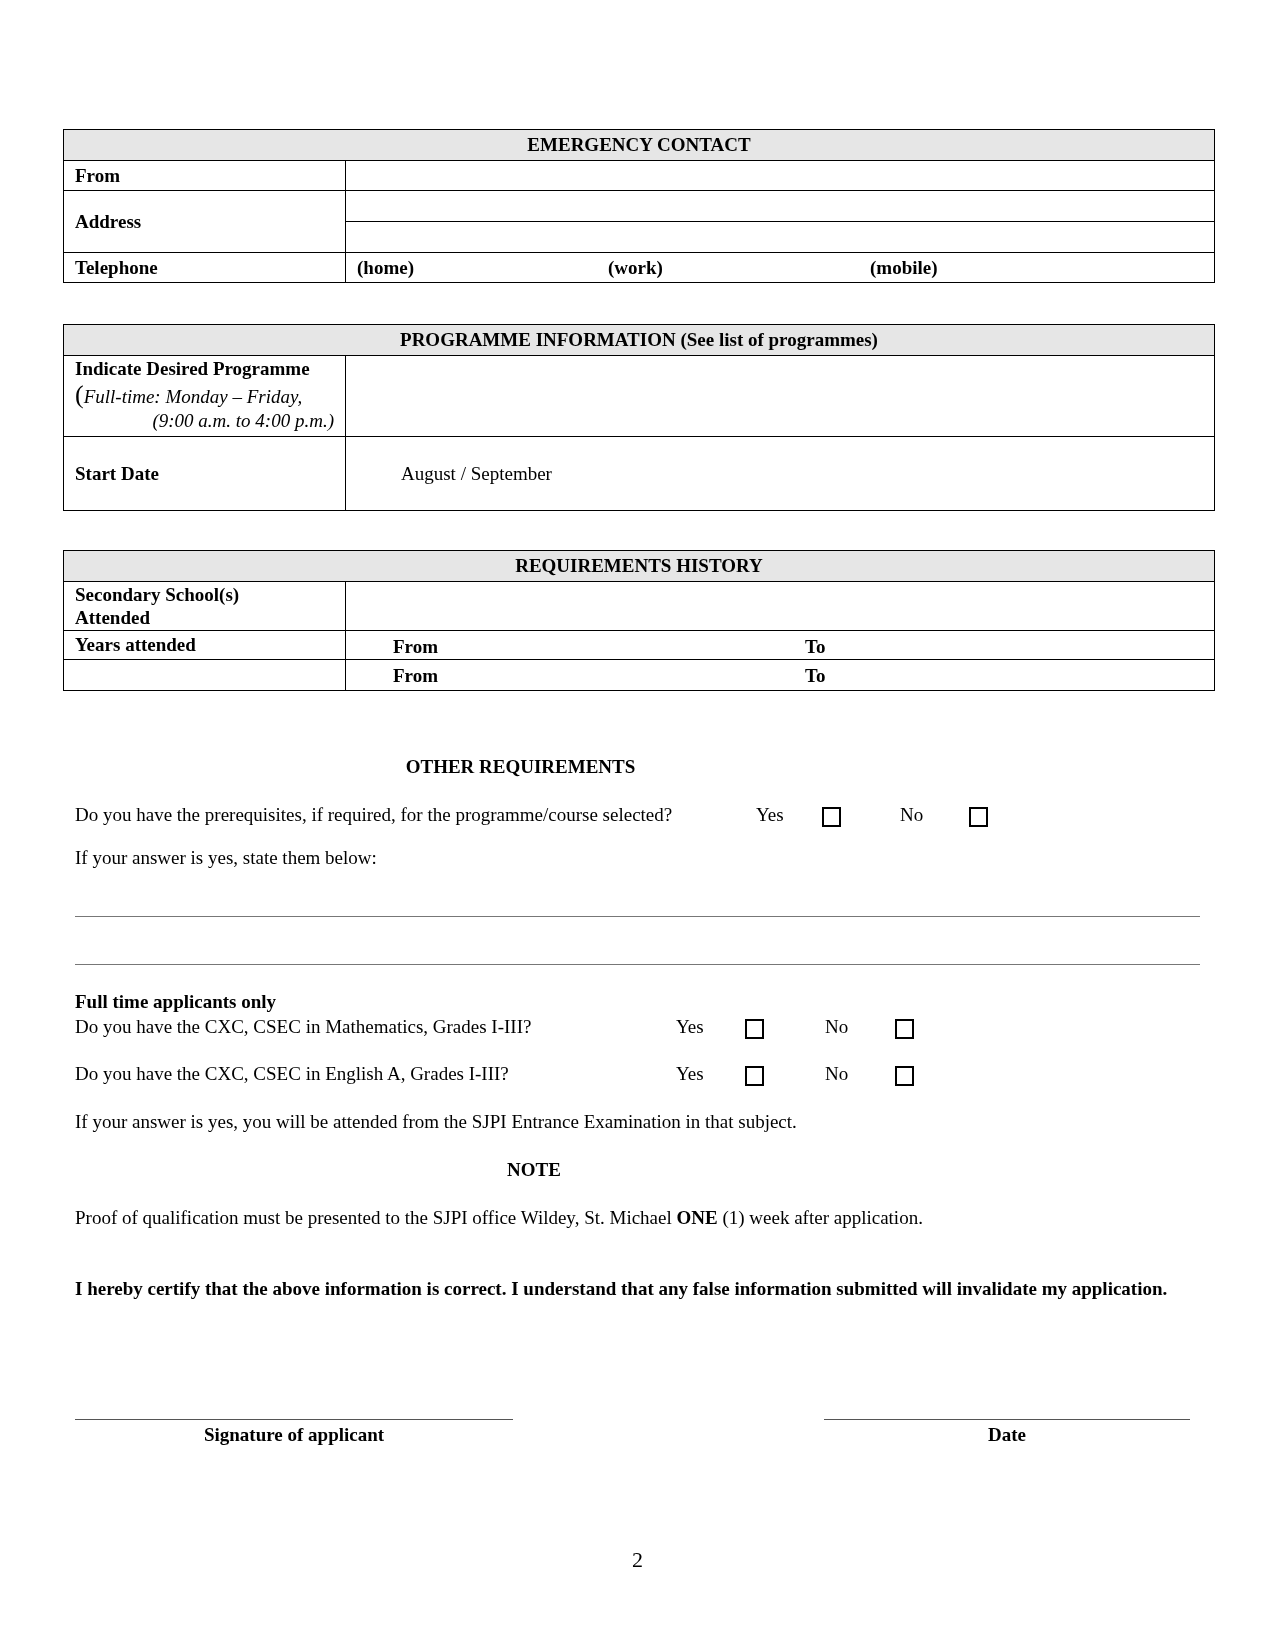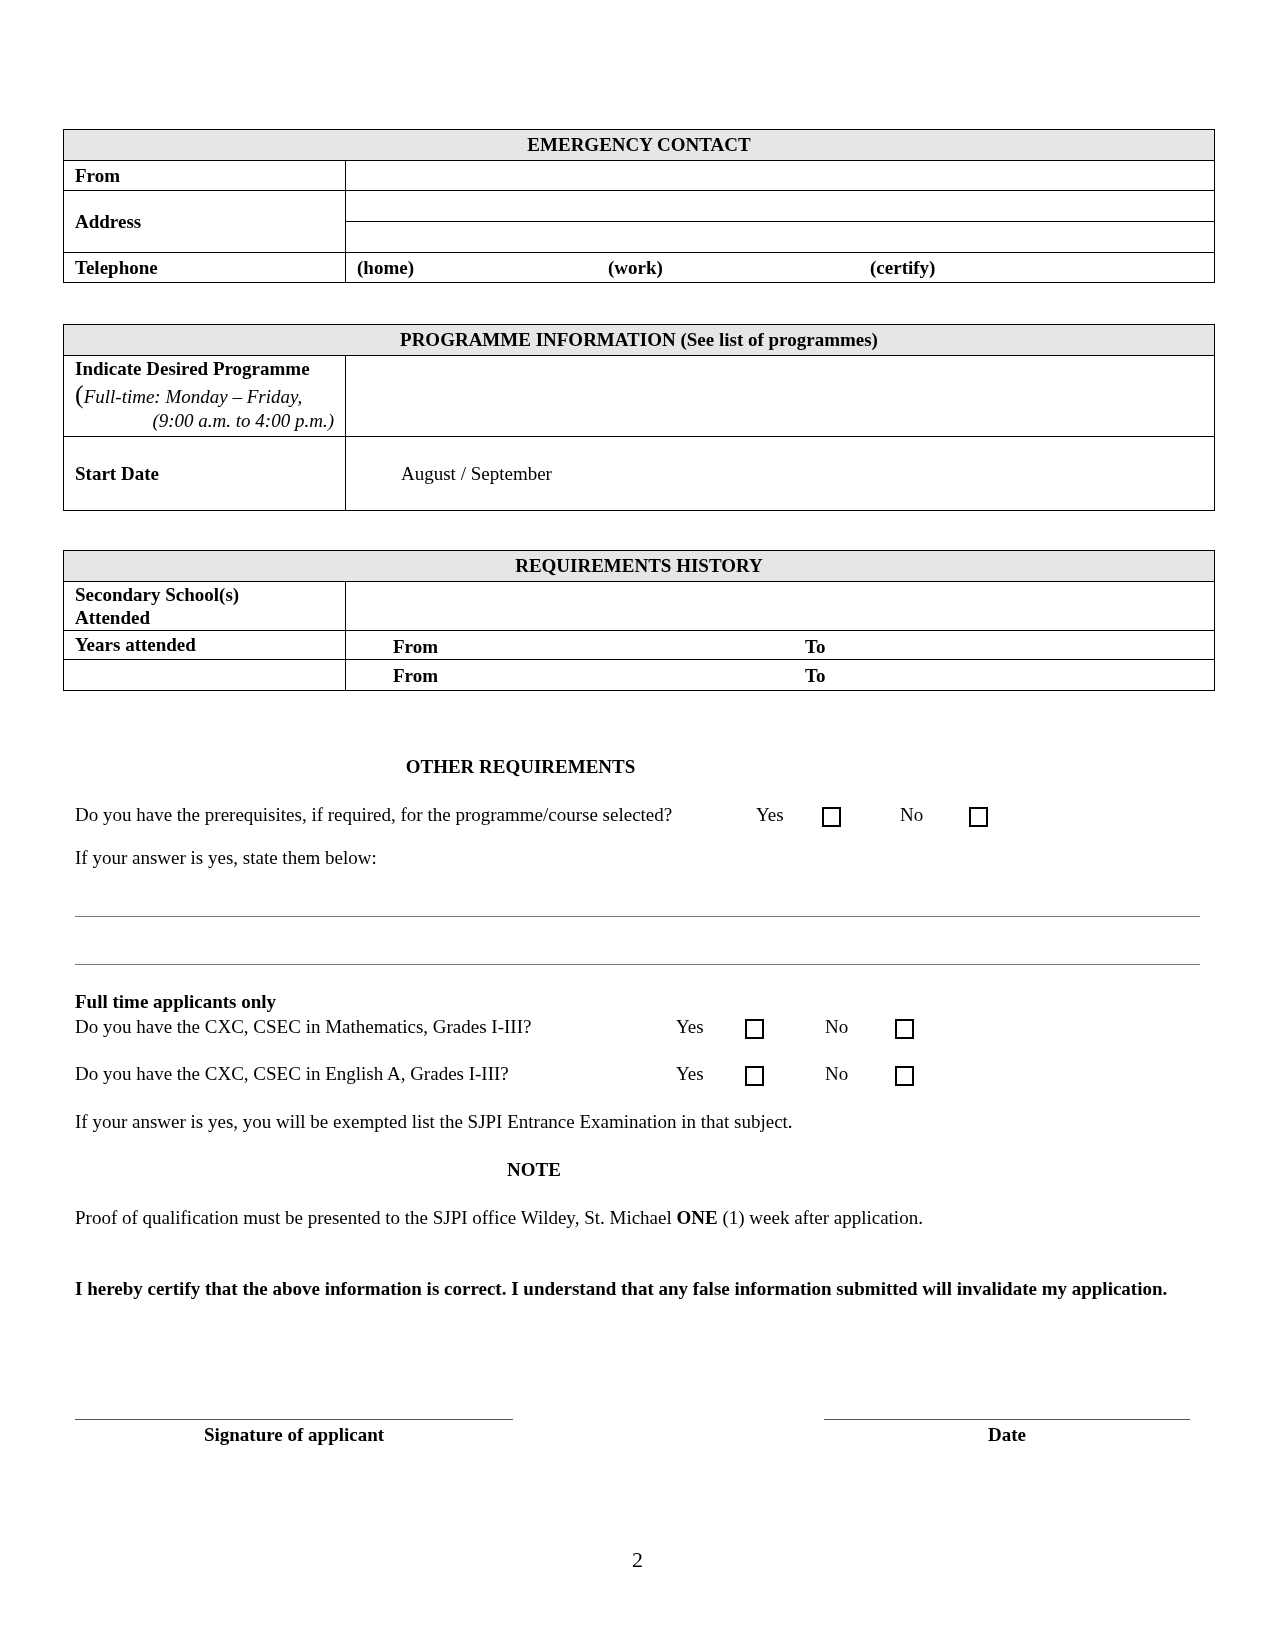--- a/index.html
+++ b/index.html
@@ -32,21 +32,21 @@
     <td colspan="3"></td>
   </tr>
   <tr style="height:31px;">
         <td colspan="3"></td>
       </tr>
   <tr style="height:30px;">
     <td class="lab">Telephone</td>
     <td colspan="3" style="position:relative;">
       <span class="b">(home)</span>
       <span class="b" style="position:absolute; left:262px;">(work)</span>
-      <span class="b" style="position:absolute; left:524px;">(certify)</span>
+      <span class="b" style="position:absolute; left:524px;">(mobile)</span>
     </td>
   </tr>
 </tbody>
   </table>
 
 <table class="form" style="top:324px;">
   <tbody>
       <tr style="height:31px;">
         <td colspan="2" class="hdr">PROGRAMME INFORMATION (See list of programmes)</td>
       </tr>
@@ -114,21 +114,21 @@
 <div class="cb" style="left:745px; top:1019px;"></div>
 <div class="txt" style="left:825px; top:1016px;">No</div>
 <div class="cb" style="left:895px; top:1019px;"></div>
 
 <div class="txt" style="left:75px; top:1063px;">Do you have the CXC, CSEC in English A, Grades I-III?</div>
 <div class="txt" style="left:676px; top:1063px;">Yes</div>
 <div class="cb" style="left:745px; top:1066px;"></div>
 <div class="txt" style="left:825px; top:1063px;">No</div>
 <div class="cb" style="left:895px; top:1066px;"></div>
 
-<div class="txt" style="left:75px; top:1111px;">If your answer is yes, you will be exempted list the SJPI Entrance Examination in that subject.</div>
+<div class="txt" style="left:75px; top:1111px;">If your answer is yes, you will be attended from the SJPI Entrance Examination in that subject.</div>
 
 <div class="txt b" style="left:0; width:1068px; text-align:center; top:1159px;">NOTE</div>
 <div class="txt" style="left:75px; top:1207px;"><span>Proof of qualification must be presented to the SJPI office Wildey, St. Michael </span><span class="b">ONE</span><span> (1) week after application.</span></div>
 
 <div class="abs b" style="left:75px; top:1277px; width:1130px; line-height:24px; font-size:19px;">I hereby certify that the above information is correct.  I understand that any false information submitted will invalidate my application.</div>
 
 <div class="uline" style="left:75px; width:438px; top:1419px; border-top-color:#555;"></div>
 <div class="txt b" style="left:75px; width:438px; text-align:center; top:1424px;">Signature of applicant</div>
 <div class="uline" style="left:824px; width:366px; top:1419px; border-top-color:#555;"></div>
 <div class="txt b" style="left:824px; width:366px; text-align:center; top:1424px;">Date</div>

